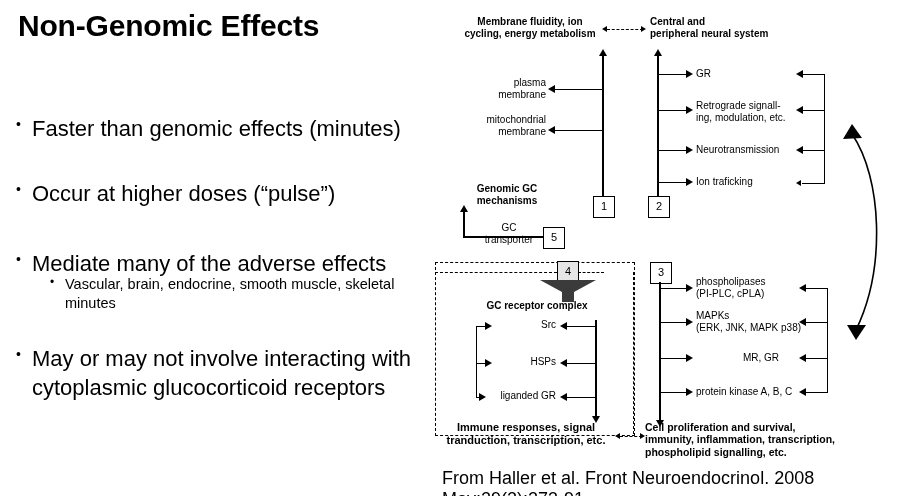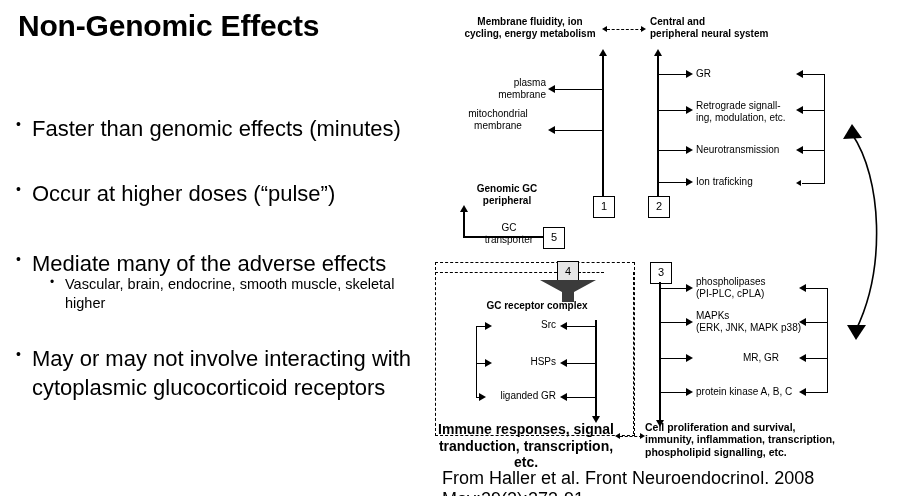--- a/index.html
+++ b/index.html
@@ -86,21 +86,21 @@
 
 <div id="left-panel">
 
   <div id="slide-title">
     <span class="tline">Non-Genomic Effects</span>
   </div>
 
   <div id="b1" class="bullet-l1">Faster than genomic effects (minutes)</div>
   <div id="b2" class="bullet-l1">Occur at higher doses (“pulse”)</div>
   <div id="b3" class="bullet-l1">Mediate many of the adverse effects</div>
-  <div id="b3a" class="bullet-l2">Vascular, brain, endocrine, smooth muscle, skeletal higher</div>
+  <div id="b3a" class="bullet-l2">Vascular, brain, endocrine, smooth muscle, skeletal minutes</div>
   <div id="b4" class="bullet-l1">May or may not involve interacting with cytoplasmic glucocorticoid receptors</div>
 
 </div>
 
 <div id="diagram">
 
   <div class="dtext dbold" style="left:8px;top:16px;width:180px;text-align:center;">Membrane fluidity, ion
 cycling, energy metabolism</div>
   <div class="dtext dbold" style="left:218px;top:16px;width:180px;text-align:left;">Central and
 peripheral neural system</div>
@@ -113,21 +113,21 @@
   <div class="ah ah-up" style="left:167px;top:49px;"></div>
   <div class="numbox" style="left:161px;top:196px;">1</div>
 
   <div class="line-h thin" style="left:122px;top:89px;width:49px;"></div>
   <div class="ah ah-left" style="left:116px;top:85px;"></div>
   <div class="dtext" style="left:30px;top:77px;width:84px;text-align:right;">plasma
 membrane</div>
 
   <div class="line-h thin" style="left:122px;top:130px;width:49px;"></div>
   <div class="ah ah-left" style="left:116px;top:126px;"></div>
-  <div class="dtext" style="left:18px;top:108px;width:96px;text-align:center;">mitochondrial
+  <div class="dtext" style="left:18px;top:114px;width:96px;text-align:right;">mitochondrial
 membrane</div>
 
   <div class="line-v" style="left:225px;top:56px;height:153px;"></div>
   <div class="ah ah-up" style="left:222px;top:49px;"></div>
   <div class="numbox" style="left:216px;top:196px;">2</div>
 
   <div class="line-h thin" style="left:227px;top:74px;width:28px;"></div>
   <div class="ah ah-right" style="left:254px;top:70px;"></div>
   <div class="dtext" style="left:264px;top:68px;width:120px;">GR</div>
 
@@ -148,21 +148,21 @@
   <div class="line-h thin" style="left:370px;top:74px;width:23px;"></div>
   <div class="ah ah-left" style="left:364px;top:70px;"></div>
   <div class="line-h thin" style="left:370px;top:110px;width:23px;"></div>
   <div class="ah ah-left" style="left:364px;top:106px;"></div>
   <div class="line-h thin" style="left:370px;top:150px;width:23px;"></div>
   <div class="ah ah-left" style="left:364px;top:146px;"></div>
   <div class="line-h thin" style="left:370px;top:183px;width:23px;"></div>
   <div class="ah ah-sm ah-left" style="left:364px;top:180px;"></div>
 
   <div class="dtext dbold" style="left:20px;top:183px;width:110px;text-align:center;">Genomic GC
-peripheral</div>
+mechanisms</div>
   <div class="line-v" style="left:31px;top:211px;height:26px;"></div>
   <div class="ah ah-up" style="left:28px;top:205px;"></div>
   <div class="line-h" style="left:31px;top:236px;width:80px;"></div>
   <div class="dtext" style="left:46px;top:222px;width:62px;text-align:center;">GC
 transporter</div>
   <div class="numbox" style="left:111px;top:227px;">5</div>
 
 
   <div id="gc-dashed-box" style="left:3px;top:262px;width:198px;height:172px;"></div>
 
@@ -236,21 +236,21 @@
   <div class="ah ah-left" style="left:367px;top:388px;"></div>
 
   <div style="position:absolute;left:398px;top:118px;">
     <svg width="70" height="230" viewBox="0 0 70 230">
       <path d="M22,16 C52,60 56,150 26,212" stroke="#000" stroke-width="1.6" fill="none"></path>
       <polygon points="22,6 32,20 13,21" fill="#000"></polygon>
       <polygon points="26,222 17,207 36,207" fill="#000"></polygon>
     </svg>
   </div>
 
-  <div class="dtext dbold" style="left:6px;top:421px;width:176px;text-align:center;font-size:14px;">Immune responses, signal
+  <div class="dtext dbold" style="left:6px;top:421px;width:176px;text-align:center;font-size:11px;">Immune responses, signal
 tranduction, transcription, etc.</div>
   <div class="dtext dbold" style="left:213px;top:421px;width:210px;text-align:left;font-size:10.5px;">Cell proliferation and survival,
 immunity, inflammation, transcription,
 phospholipid signalling, etc.</div>
 
   <div class="dashed-h" style="left:188px;top:436px;width:22px;"></div>
   <div class="ah ah-sm ah-left" style="left:183px;top:433px;"></div>
   <div class="ah ah-sm ah-right" style="left:208px;top:433px;"></div>
 
 </div>

